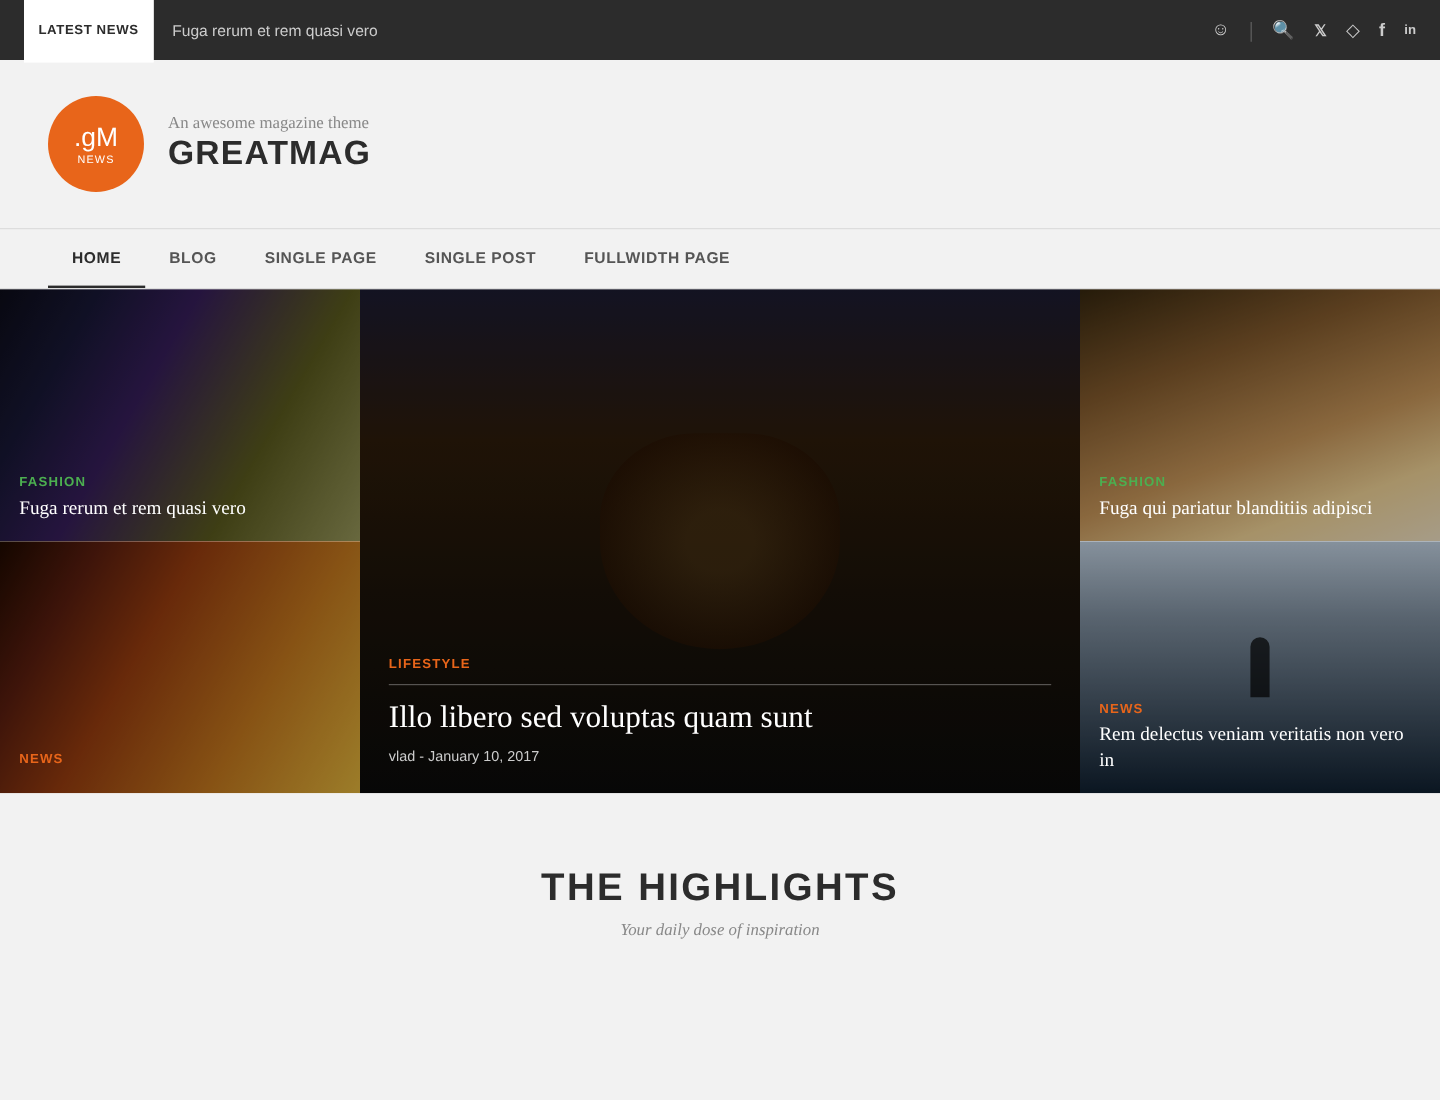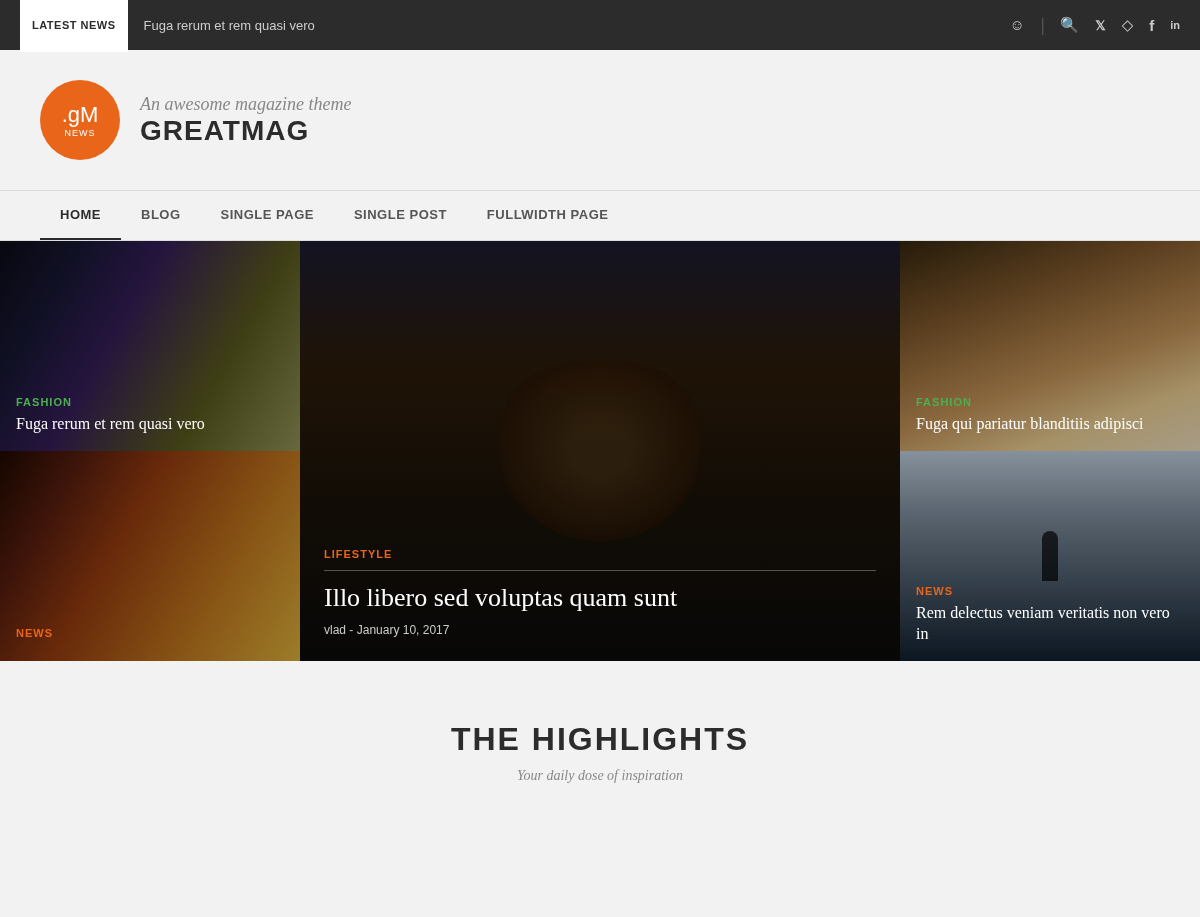--- a/index.html
+++ b/index.html
@@ -79,24 +79,22 @@
       font-size: 9px;
       letter-spacing: 1px;
       font-family: Arial, sans-serif;
     }
     .logo-text {
       display: flex;
       flex-direction: column;
     }
     .logo-tagline {
       color: #888;
-      font-size: 18px;
-      font-style: italic;
+      font-size: 14px;
       font-family: Georgia, serif;
-      text-align: right;
     }
     .logo-name {
       color: #2c2c2c;
       font-size: 28px;
       font-weight: bold;
       font-family: Arial, sans-serif;
       letter-spacing: 1px;
     }
 
     

